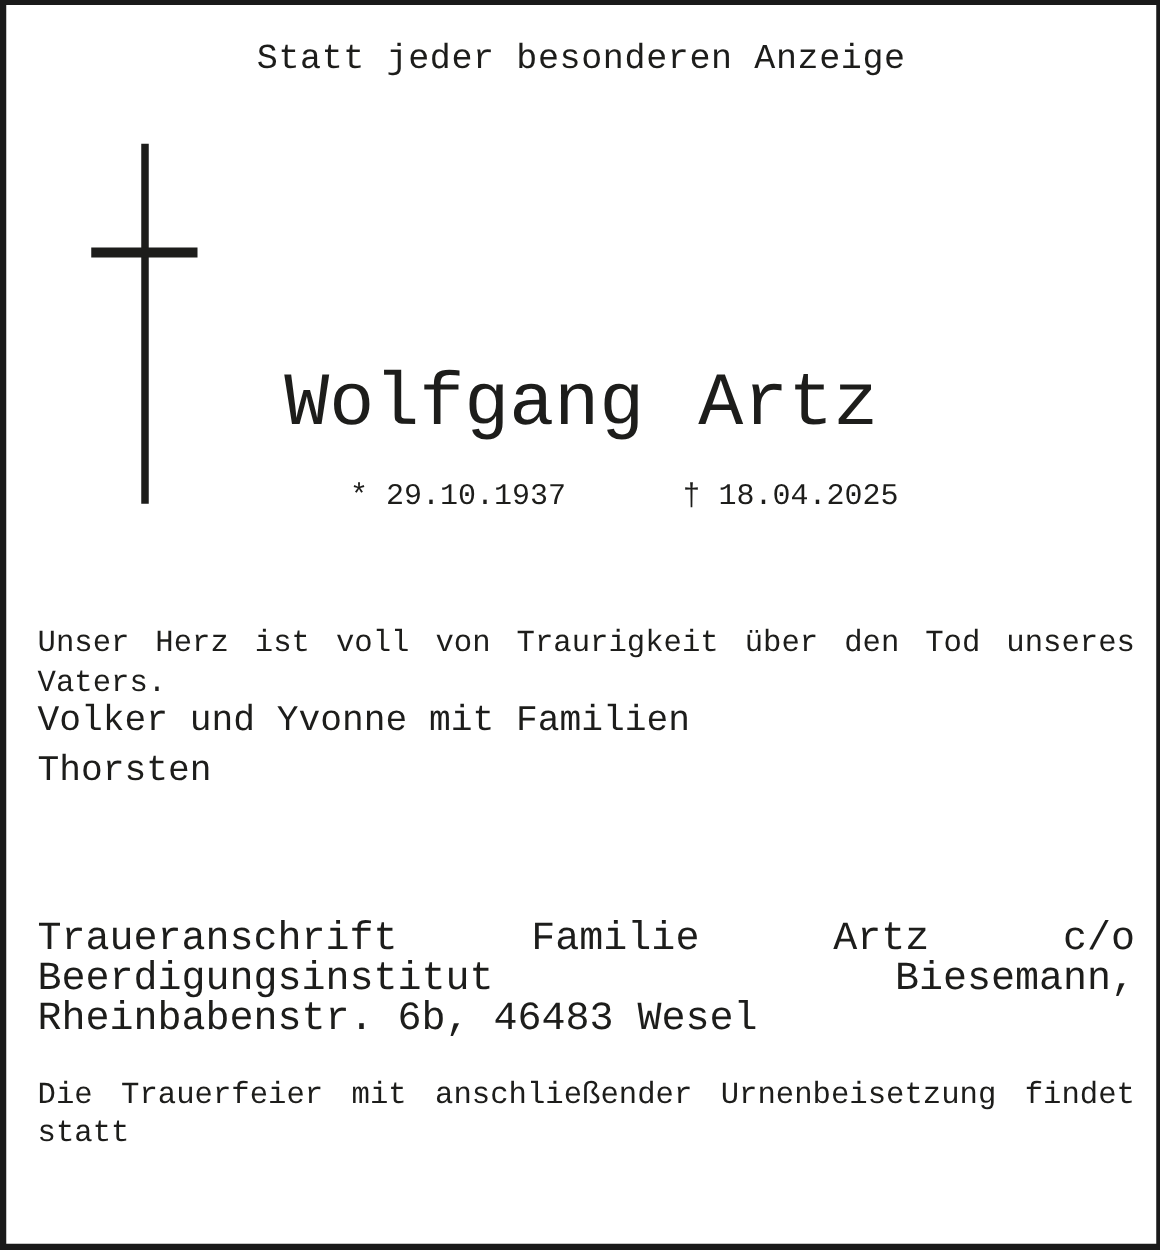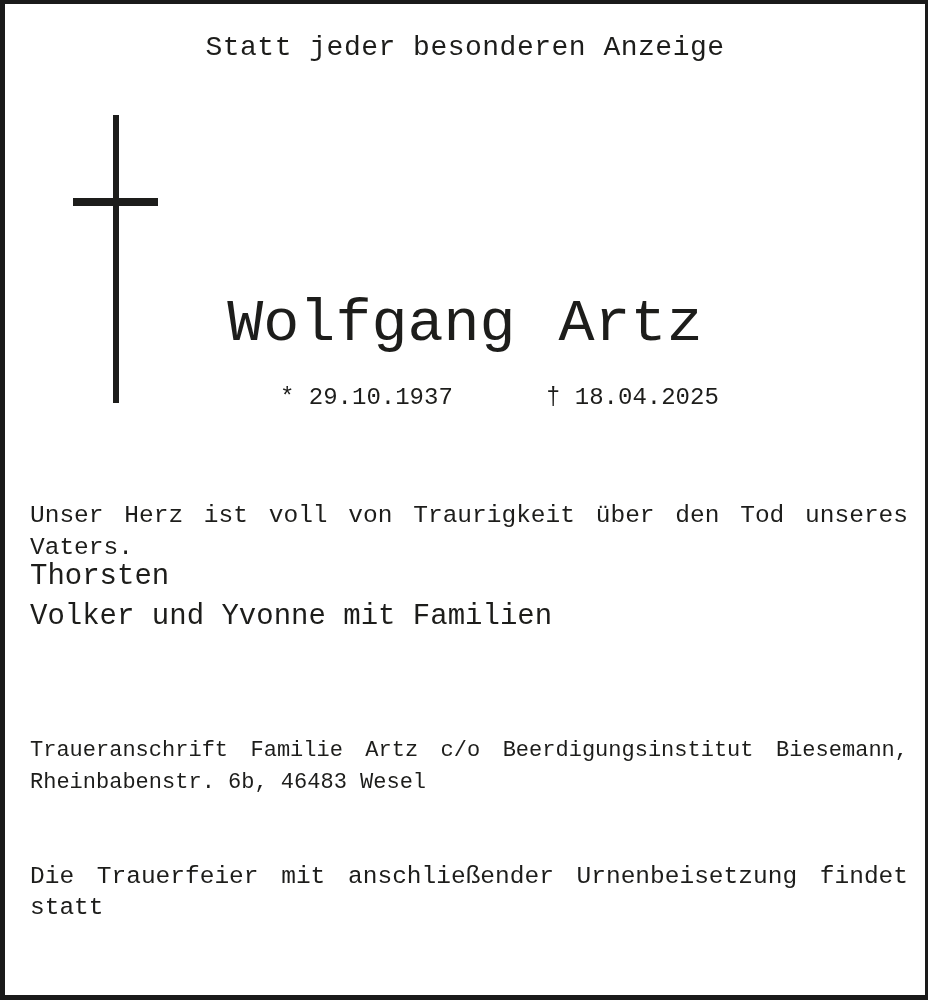--- a/index.html
+++ b/index.html
@@ -92,21 +92,21 @@
     top: 553px;
     font-size: 29px;
     line-height: 40px;
     white-space: nowrap;
   }
 
   .address-block {
     left: 25px;
     top: 731px;
     width: 878px;
-    font-size: 22px;
+    font-size: 32px;
     line-height: 32px;
   }
   .ceremony-block {
     left: 25px;
     top: 857px;
     width: 878px;
     font-size: 24.5px;
     line-height: 31px;
   }
   .just {
@@ -133,22 +133,22 @@
 
   <div class="abs deceased-name">Wolfgang Artz</div>
 
   <div class="abs date birth">* 29.10.1937</div>
 
   <div class="abs date death">† 18.04.2025</div>
 
   <div class="abs condolence-line">Unser Herz ist voll von Traurigkeit über den Tod unseres Vaters.</div>
 
   <div class="abs mourners">
+    <div>Volker und Yvonne mit Familien</div>
     <div>Thorsten</div>
-    <div>Volker und Yvonne mit Familien</div>
   </div>
 
   <div class="abs address-block">
     <div class="just">Traueranschrift Familie Artz c/o Beerdigungsinstitut Biesemann,</div>
     <div class="plain">Rheinbabenstr. 6b, 46483 Wesel</div>
   </div>
 
   <div class="abs ceremony-block">
     <div class="just">Die Trauerfeier mit anschließender Urnenbeisetzung findet statt</div>
   </div>

